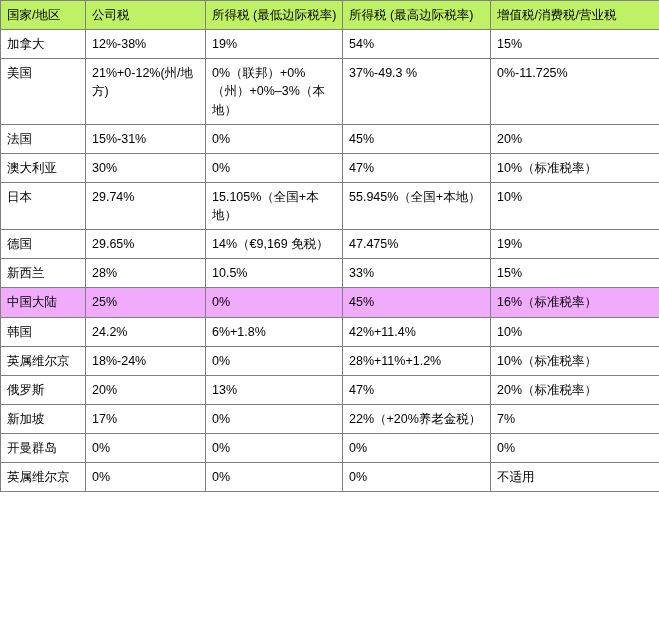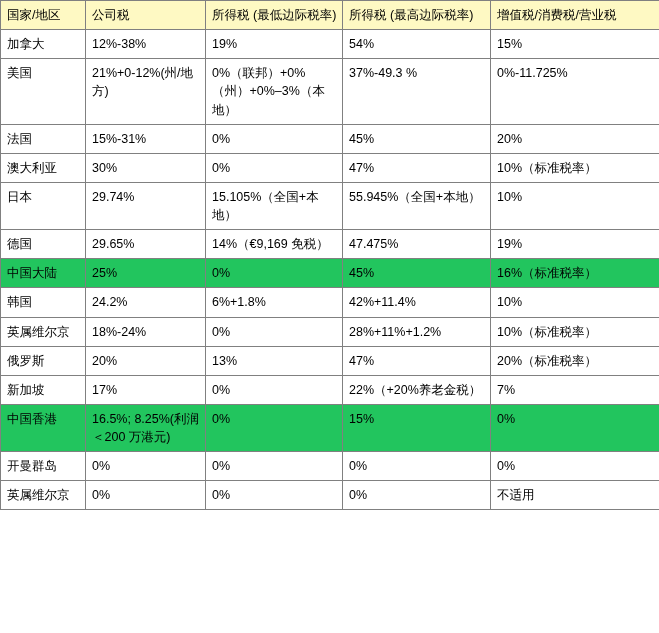--- a/index.html
+++ b/index.html
@@ -29,26 +29,26 @@
     padding: 5px 5px 5px 6px;
     font-size: 12.5px;
     line-height: 1.45;
     color: #000000;
     text-align: left;
     vertical-align: top;
     word-wrap: break-word;
     background: #ffffff;
   }
   #tax-table thead th {
-    background: #fef9c3;
+    background: #bef264;
     font-weight: normal;
     white-space: normal;
   }
   #tax-table tr.highlight td {
-    background: #22c55e;
+    background: #f0abfc;
   }
 </style>
 </head>
 <body>
 
 <table id="tax-table">
   <colgroup>
     <col class="c0">
       <col class="c1">
       <col class="c2">
@@ -100,20 +100,27 @@
         <td>55.945%（全国+本地）</td>
         <td>10%</td>
       </tr>
       <tr>
         <td>德国</td>
         <td>29.65%</td>
         <td>14%（€9,169 免税）</td>
         <td>47.475%</td>
         <td>19%</td>
       </tr>
+      <tr>
+        <td>新西兰</td>
+        <td>28%</td>
+        <td>10.5%</td>
+        <td>33%</td>
+        <td>15%</td>
+      </tr>
       <tr class="highlight">
         <td>中国大陆</td>
         <td>25%</td>
         <td>0%</td>
         <td>45%</td>
         <td>16%（标准税率）</td>
       </tr>
       <tr>
         <td>韩国</td>
         <td>24.2%</td>
@@ -135,27 +142,20 @@
         <td>47%</td>
         <td>20%（标准税率）</td>
       </tr>
       <tr>
         <td>新加坡</td>
         <td>17%</td>
         <td>0%</td>
         <td>22%（+20%养老金税）</td>
         <td>7%</td>
       </tr>
-      <tr class="highlight">
-        <td>中国香港</td>
-        <td>16.5%; 8.25%(利润＜200 万港元)</td>
-        <td>0%</td>
-        <td>15%</td>
-        <td>0%</td>
-      </tr>
       <tr>
         <td>开曼群岛</td>
         <td>0%</td>
         <td>0%</td>
         <td>0%</td>
         <td>0%</td>
       </tr>
       <tr>
         <td>英属维尔京</td>
         <td>0%</td>

